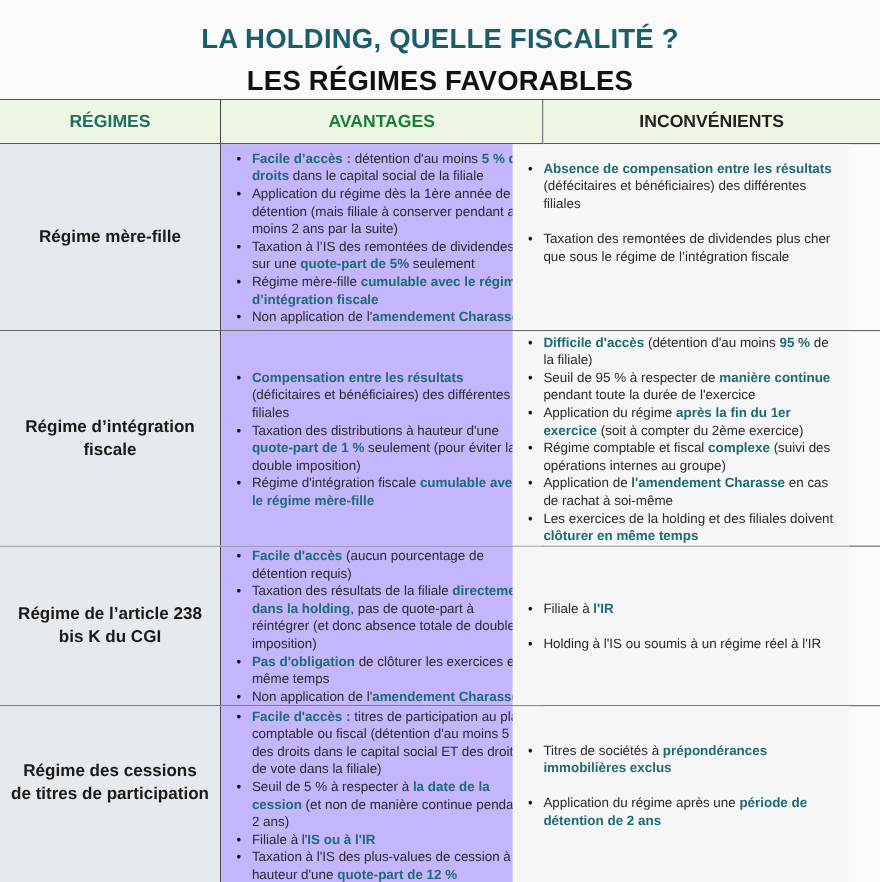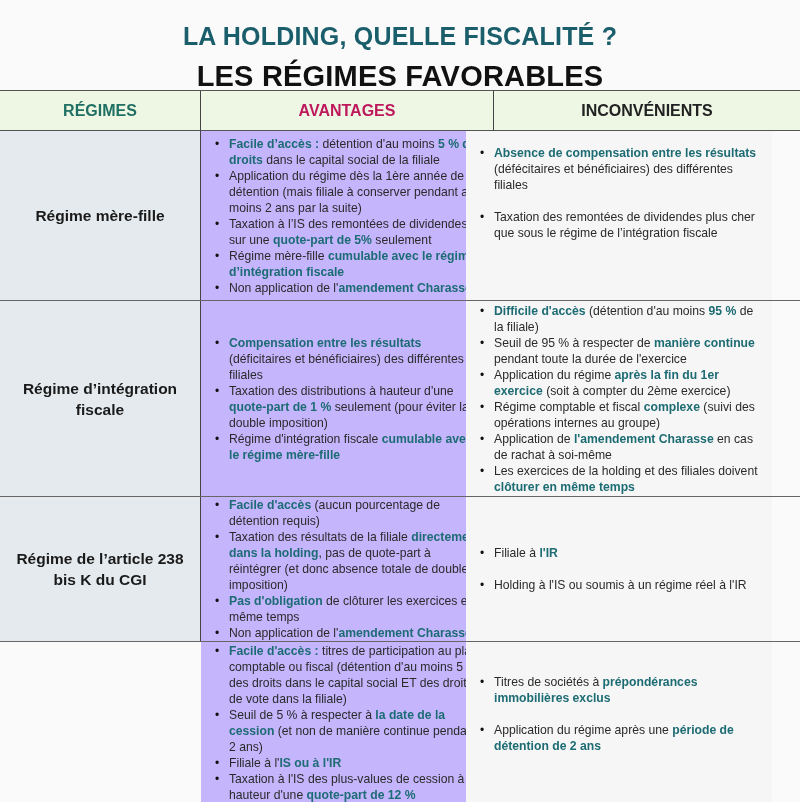--- a/index.html
+++ b/index.html
@@ -1,28 +1,28 @@
 <!DOCTYPE html>
 <html><head>
 <meta charset="utf-8">
 <style>
   * { box-sizing: border-box; margin: 0; padding: 0; }
   html, body { width: 800px; height: 802px; overflow: hidden; background: #fafafa; }
   body { font-family: "Liberation Sans", "DejaVu Sans", sans-serif; color: #1e1e1e; position: relative; }
 
   .title { position: absolute; left: 0; width: 800px; text-align: center; font-weight: bold; letter-spacing: 0.2px; margin-top: 16px; }
   .title-1 { top: 6px; font-size: 25px; color: #1b5e6b; }
-  .title-2 { top: 44px; font-size: 29px; color: #111; }
+  .title-2 { top: 44px; font-size: 25px; color: #111; }
 
   .table { position: absolute; left: 0; top: 90px; width: 800px; height: 712px; border-top: 1.5px solid #555; }
 
   .hdr { position: absolute; top: 0; height: 40px; background: #eef7e4; border-bottom: 1.5px solid #555;
          display: flex; align-items: center; justify-content: center; font-weight: bold; font-size: 16px; }
   .hdr.c1 { left: 0; width: 201px; color: #1f6f63; border-right: 1.5px solid #444; }
-  .hdr.c2 { left: 201px; width: 293px; color: #be185d; border-right: 1.5px solid #444; }
+  .hdr.c2 { left: 201px; width: 293px; color: #15803d; border-right: 1.5px solid #444; }
   .hdr.c3 { left: 494px; width: 306px; color: #222; }
 
   .row { position: absolute; left: 0; width: 800px; border-bottom: 1.5px solid #666; }
   .row.last { border-bottom: none; }
   .cell { position: absolute; top: 0; bottom: 0; display: flex; align-items: center; }
   .cell.name { left: 0; width: 201px; background: #e4eaed; border-right: 1.5px solid #444; justify-content: center;
                text-align: center; font-weight: bold; font-size: 15.5px; padding: 0 10px; line-height: 21px; color: #1a1a1a; }
   .cell.adv { left: 201px; width: 293px; background: #c4b5fd; border-right: 1.5px solid #444; padding: 0 8px 0 10px; }
   .cell.inc { left: 466px; width: 306px; background: #f6f6f6; padding: 0 10px 0 10px; }
 
@@ -95,20 +95,21 @@
       </div>
     <div class="cell inc">
         <ul class="spaced">
           <li><span>Filiale à </span><span class="hl">l'IR</span></li>
           <li><span>Holding à l'IS ou soumis à un régime réel à l'IR</span></li>
         </ul>
       </div>
   </div>
 
   <div class="row last" style="top:551px;height:161px;">
+    <div class="cell name" style="padding-bottom:24px;">Régime des cessions de titres de participation</div>
     <div class="cell adv" style="align-items:flex-start;padding-top:1px;">
         <ul>
           <li><span class="hl">Facile d'accès :</span><span> titres de participation au plan comptable ou fiscal (détention d'au moins 5 % des droits dans le capital social ET des droits de vote dans la filiale)</span></li>
           <li><span>Seuil de 5 % à respecter à </span><span class="hl">la date de la cession</span><span> (et non de manière continue pendant 2 ans)</span></li>
           <li><span>Filiale à l'</span><span class="hl">IS ou à l'IR</span></li>
           <li><span>Taxation  à l'IS des plus-values de cession à hauteur d'une </span><span class="hl">quote-part de 12 %</span></li>
         </ul>
       </div>
     <div class="cell inc" style="align-items:flex-start;padding-top:32px;">
         <ul class="spaced">

